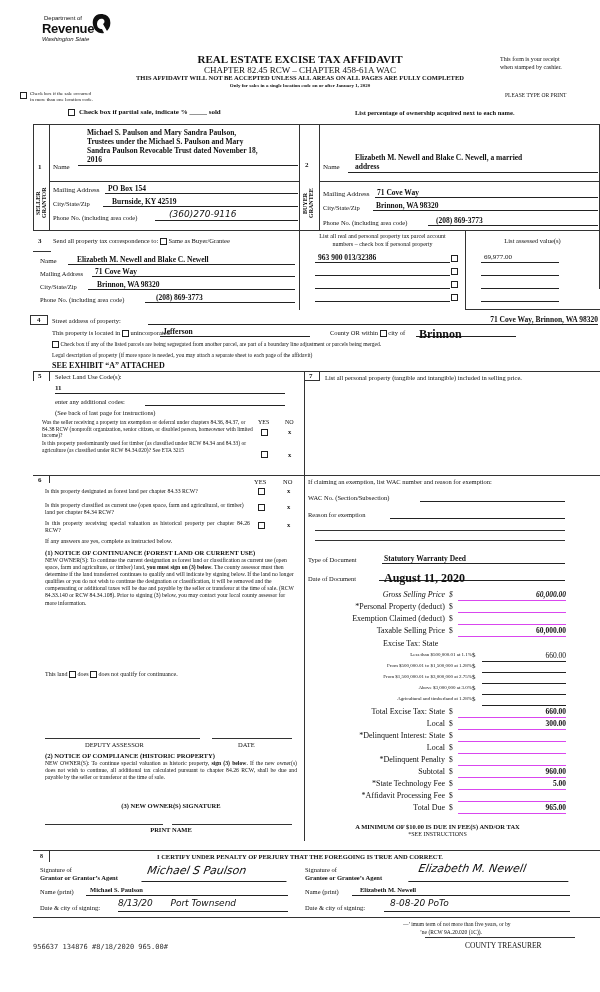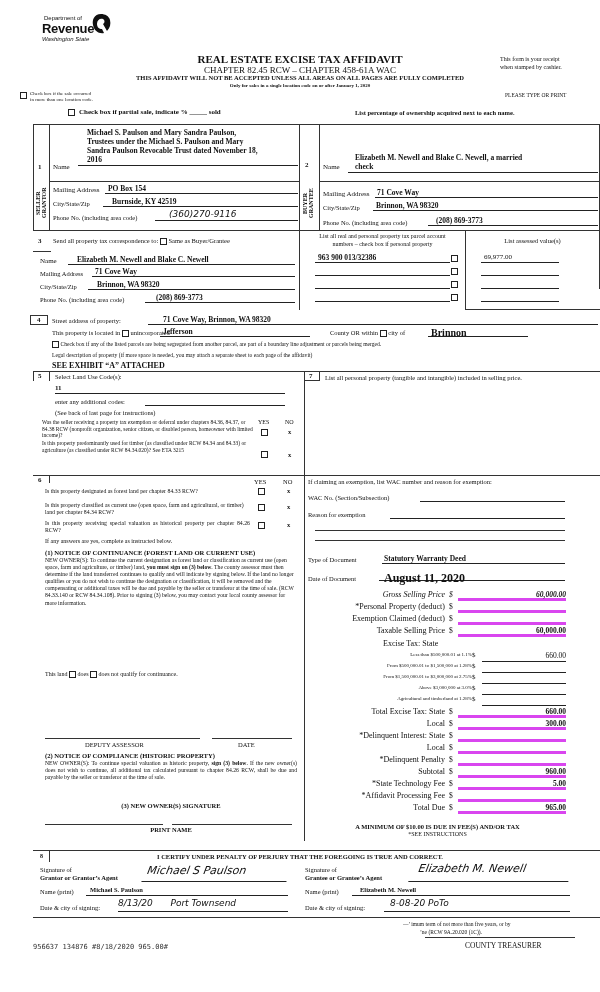--- a/index.html
+++ b/index.html
@@ -12,21 +12,21 @@
   .hand { font-family: "DejaVu Sans", sans-serif; font-style: italic; color: #111; }
   .vline { position: absolute; width: 1px; background: #333; }
   .hline { position: absolute; height: 1px; background: #333; }
   .secnum { position: absolute; font-weight: bold; font-size: 7px; }
   .ctr { text-align: center; }
   .logo-text { font-family: "Liberation Sans", sans-serif; }
   .vert { position: absolute; writing-mode: vertical-rl; transform: rotate(180deg); font-size: 6px; line-height: 6px; text-align: center; }
   .fee-row { position: absolute; left: 300px; width: 300px; height: 12px; }
   .fee-label { position: absolute; right: 155px; top: 0; font-size: 8px; white-space: nowrap; }
   .fee-dollar { position: absolute; left: 149px; top: 0; font-size: 7.5px; }
-  .fee-val { position: absolute; left: 158px; width: 108px; top: 0; font-size: 7.5px; text-align: right; border-bottom: 3px solid #d946ef; height: 11px; }
+  .fee-val { position: absolute; left: 158px; width: 108px; top: 0; font-size: 7.5px; text-align: right; border-bottom: 1px solid #d946ef; height: 11px; }
   .rate-label { position: absolute; right: 128px; top: 1px; font-size: 5px; white-space: nowrap; }
   .rate-dollar { position: absolute; left: 172px; top: 0; font-size: 7px; }
   .rate-val { position: absolute; left: 182px; width: 84px; top: 0; font-size: 7.5px; text-align: right; border-bottom: 1px solid #222; height: 11px; }
 </style>
 </head>
 <body>
 
 <div class="abs logo-text" style="left:30px;top:12px;width:100px;height:40px;">
   <div class="abs" style="left:14px;top:3px;font-size:6px;">Department of</div>
   <div class="abs b" style="left:0;top:9px;font-size:13px;letter-spacing:-0.3px;padding-left:12px;">Revenue</div>
@@ -76,21 +76,21 @@
 <div class="abs b line" style="left:105px;top:184px;width:193px;font-size:7.5px;height:10px;padding-left:3px;">PO Box 154</div>
 <div class="abs" style="left:53px;top:200px;font-size:6.5px;">City/State/Zip</div>
 <div class="abs b line" style="left:103px;top:197px;width:195px;font-size:7.5px;height:10px;padding-left:9px;">Burnside, KY 42519</div>
 <div class="abs" style="left:53px;top:214px;font-size:6.5px;">Phone No. (including area code)</div>
 <div class="abs hand line" style="left:155px;top:209px;width:143px;font-size:9px;height:12px;padding-left:14px;">(360)270-9116</div>
 
 <div class="secnum" style="left:305px;top:161px;">2</div>
 <div class="vert b" style="left:302px;top:180px;width:14px;height:46px;">BUYER GRANTEE</div>
 <div class="abs" style="left:323px;top:163px;font-size:7px;">Name</div>
 <div class="abs b" style="left:355px;top:153px;font-size:7.5px;white-space:nowrap;">Elizabeth M. Newell and Blake C. Newell, a married</div>
-<div class="abs b line" style="left:348px;top:162px;width:250px;font-size:7.5px;height:11px;padding-left:7px;">check</div>
+<div class="abs b line" style="left:348px;top:162px;width:250px;font-size:7.5px;height:11px;padding-left:7px;">address</div>
 <div class="hline" style="left:319px;top:181px;width:280px;"></div>
 <div class="abs" style="left:323px;top:190px;font-size:7px;">Mailing Address</div>
 <div class="abs b line" style="left:375px;top:188px;width:223px;font-size:7.5px;height:10px;padding-left:2px;">71 Cove Way</div>
 <div class="abs" style="left:323px;top:204px;font-size:6.5px;">City/State/Zip</div>
 <div class="abs b line" style="left:373px;top:201px;width:225px;font-size:7.5px;height:10px;padding-left:3px;">Brinnon, WA 98320</div>
 <div class="abs" style="left:323px;top:219px;font-size:6.5px;">Phone No. (including area code)</div>
 <div class="abs b line" style="left:428px;top:216px;width:170px;font-size:7.5px;height:10px;padding-left:8px;">(208) 869-3773</div>
 
 <div class="secnum" style="left:38px;top:237px;">3</div>
 <div class="abs" style="left:53px;top:237px;font-size:6.5px;white-space:nowrap;">
@@ -129,33 +129,33 @@
   <div class="abs line" style="left:481px;top:279px;width:78px;height:10px;"></div>
 
   <div class="abs line" style="left:315px;top:292px;width:135px;height:10px;"></div>
   <span class="cb abs" style="left:451px;top:294px;"></span>
   <div class="abs line" style="left:481px;top:292px;width:78px;height:10px;"></div>
 </div>
 
 <div class="abs" style="left:30px;top:315px;width:18px;height:10px;border:1px solid #333;"></div>
 <div class="secnum" style="left:37px;top:316px;">4</div>
 <div class="abs" style="left:52px;top:317px;font-size:6.5px;">Street address of property:</div>
-<div class="abs b line" style="left:148px;top:315px;width:450px;font-size:7.5px;height:10px;padding-left:15px;">71 Cove Way, Brinnon, WA  98320</div>
+<div class="abs b line" style="left:148px;top:315px;width:450px;font-size:7.5px;height:10px;padding-left:15px;text-align:right;">71 Cove Way, Brinnon, WA  98320</div>
 <div class="abs" style="left:52px;top:329px;font-size:6.5px;white-space:nowrap;">
   <span>This property is located in</span>
   <span class="cb"></span>
   <span>unincorporated</span>
 </div>
 <div class="abs b line" style="left:160px;top:327px;width:150px;font-size:7.5px;height:10px;padding-left:3px;">Jefferson</div>
 <div class="abs" style="left:330px;top:329px;font-size:6.5px;white-space:nowrap;">
   <span>County OR  within</span>
   <span class="cb"></span>
   <span>city of</span>
 </div>
-<div class="abs b line" style="left:428px;top:327px;width:100px;font-size:10px;height:10px;padding-left:3px;">Brinnon</div>
+<div class="abs b line" style="left:416px;top:327px;width:100px;font-size:12px;height:10px;padding-left:3px;">Brinnon</div>
 <div class="abs" style="left:52px;top:341px;font-size:5.6px;white-space:nowrap;">
   <span class="cb"></span>
   <span>Check box if any of the listed parcels are being segregated from another parcel, are part of a boundary line adjustment or parcels being merged.</span>
 </div>
 <div class="abs" style="left:52px;top:352px;font-size:5.6px;white-space:nowrap;">Legal description of property (if more space is needed, you may attach a separate sheet to each page of the affidavit)</div>
 <div class="abs b" style="left:52px;top:361px;font-size:8px;">SEE EXHIBIT “A” ATTACHED</div>
 
 <div class="hline" style="left:33px;top:371px;width:567px;"></div>
 <div class="vline" style="left:33px;top:371px;height:10px;"></div>
 <div class="vline" style="left:49px;top:371px;height:10px;"></div>

